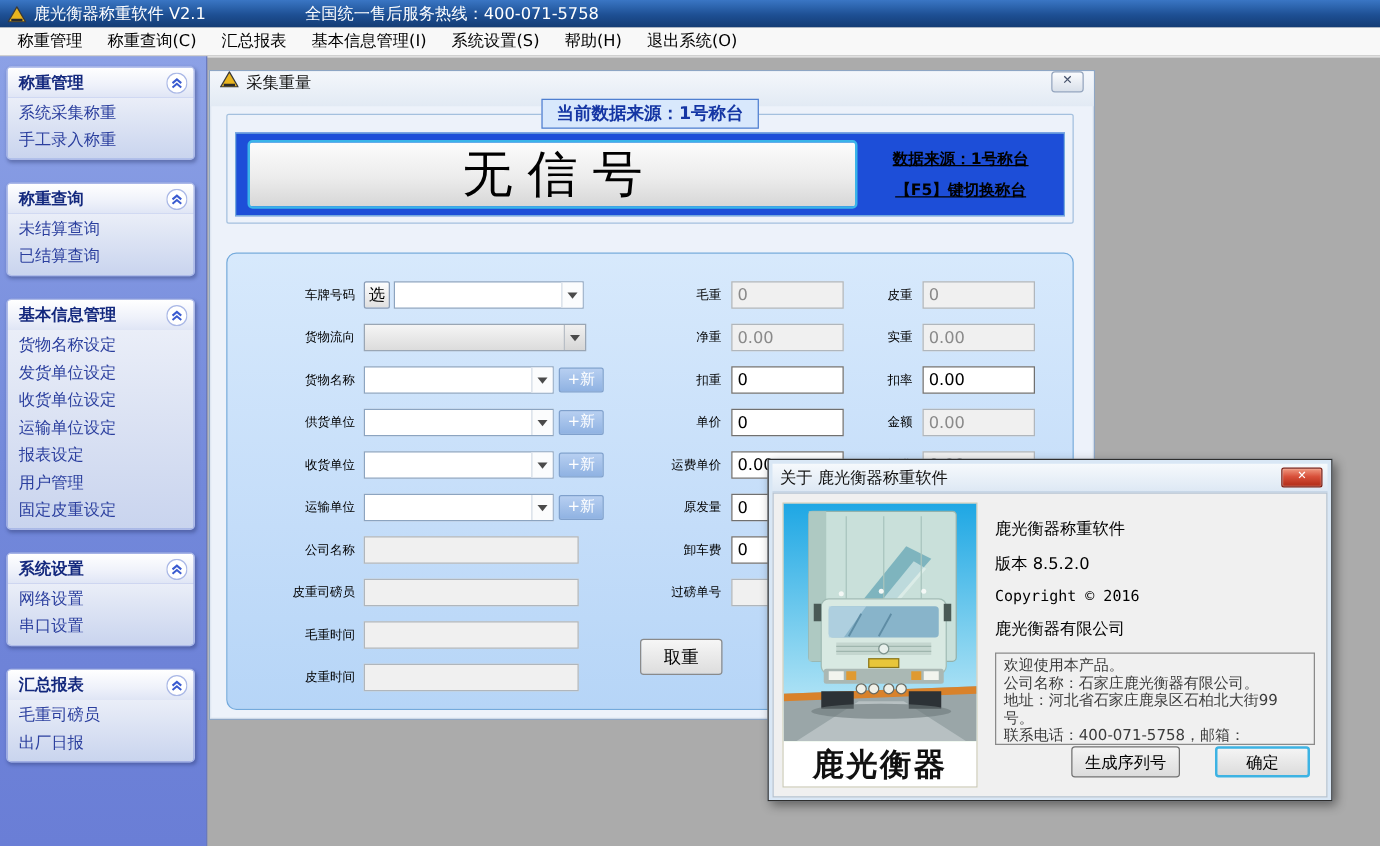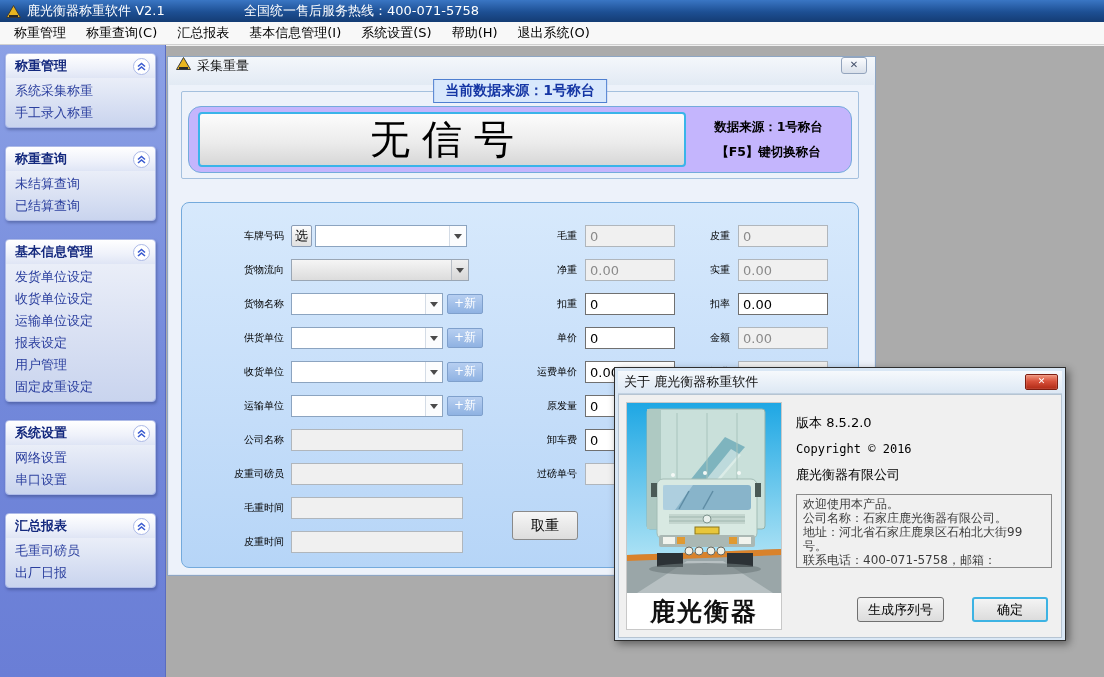--- a/index.html
+++ b/index.html
@@ -46,26 +46,26 @@
     background:linear-gradient(180deg,#fbfcfe,#d9e0ea); color:#44506a; font-size:10px; line-height:14px;
     text-align:center; cursor:pointer; font-weight:bold; }
 
   
   .src-group { position:absolute; left:13px; top:34px; width:678px; height:88px;
     border:1px solid #a4c0de; border-radius:2px; }
   .src-label { position:absolute; top:-13px; left:50%; transform:translateX(-50%);
     background:#d8e8fc; border:1px solid #4f7fd0; padding:2px 11px; font-weight:bold;
     color:#1536a4; font-size:14px; white-space:nowrap; }
   .src-holder { position:absolute; left:6px; right:6px; top:14px; bottom:5px;
-    background:#c4b5fd; border:1px solid #74aadc; border-radius:13px; display:flex; align-items:stretch; }
+    background:#1d4ed8; border:1px solid #74aadc; border-radius:0; display:flex; align-items:stretch; }
   .signal-box { flex:0 0 488px; margin:5px 0 5px 9px; border:2px solid #3ab4e9; border-radius:4px;
     background:linear-gradient(180deg,#fcfcfc 0%,#ececec 55%,#d7d7d7 100%);
     display:flex; align-items:center; justify-content:center;
     font-size:40px; letter-spacing:12px; color:#000; text-indent:12px; }
-  .src-info { flex:1; display:flex; flex-direction:column; align-items:center; justify-content:center; gap:8px; }
+  .src-info { flex:1; display:flex; flex-direction:column; align-items:center; justify-content:center; gap:8px;text-decoration:underline; }
   .src-info div { font-size:12.5px; font-weight:bold; color:#000; }
 
   
   .form-panel { position:absolute; left:13px; top:145px; width:678px; height:366px;
     background:linear-gradient(180deg,#d7e9fc 0%,#c4ddf9 60%,#b6d5f7 100%);
     border:1px solid #74aadc; border-radius:8px; padding:16px 0 0 16px; }
   .frow { display:flex; align-items:center; height:34px; }
   .lb { font-size:10px; color:#000; white-space:nowrap; }
   .slot-l1 { width:86px; text-align:right; margin-right:7px; }
   .slot-c1 { width:214px; display:flex; align-items:center; }
@@ -186,20 +186,21 @@
     <div class="side-sec">
       <div class="sec-head">
         <span class="sec-title">基本信息管理</span>
         <svg class="chev" viewBox="0 0 17 17">
             <circle cx="8.5" cy="8.5" r="8" fill="#fff" stroke="#aab8e6"></circle>
             <polyline points="5,8.5 8.5,5.5 12,8.5" fill="none" stroke="#3a5bd0" stroke-width="1.6"></polyline>
             <polyline points="5,12 8.5,9 12,12" fill="none" stroke="#3a5bd0" stroke-width="1.6"></polyline>
           </svg>
       </div>
       <div class="sec-items">
+        <div class="side-item">货物名称设定</div>
         <div class="side-item">发货单位设定</div>
         <div class="side-item">收货单位设定</div>
         <div class="side-item">运输单位设定</div>
         <div class="side-item">报表设定</div>
         <div class="side-item">用户管理</div>
         <div class="side-item">固定皮重设定</div>
       </div>
     </div>
 
     <div class="side-sec">
@@ -437,20 +438,21 @@
 
             <rect x="30" y="150" width="26" height="14" fill="#2c3236"></rect>
             <rect x="100" y="150" width="26" height="14" fill="#2c3236"></rect>
             <ellipse cx="78" cy="166" rx="56" ry="6" fill="#6e7a7c" opacity="0.6"></ellipse>
           </svg>
         </div>
         <div class="photo-caption">鹿光衡器</div>
       </div>
 
       <div class="dlg-right">
+        <div class="dlg-line">鹿光衡器称重软件</div>
         <div class="dlg-line">版本 8.5.2.0</div>
         <div class="dlg-line mono">Copyright © 2016</div>
         <div class="dlg-line">鹿光衡器有限公司</div>
         <div class="dlg-infobox">
           <div>欢迎使用本产品。</div>
           <div>公司名称：石家庄鹿光衡器有限公司。</div>
           <div>地址：河北省石家庄鹿泉区石柏北大街99号。</div>
           <div>联系电话：400-071-5758，邮箱：</div>
           <div>1g82100713@163.com</div>
         </div>

